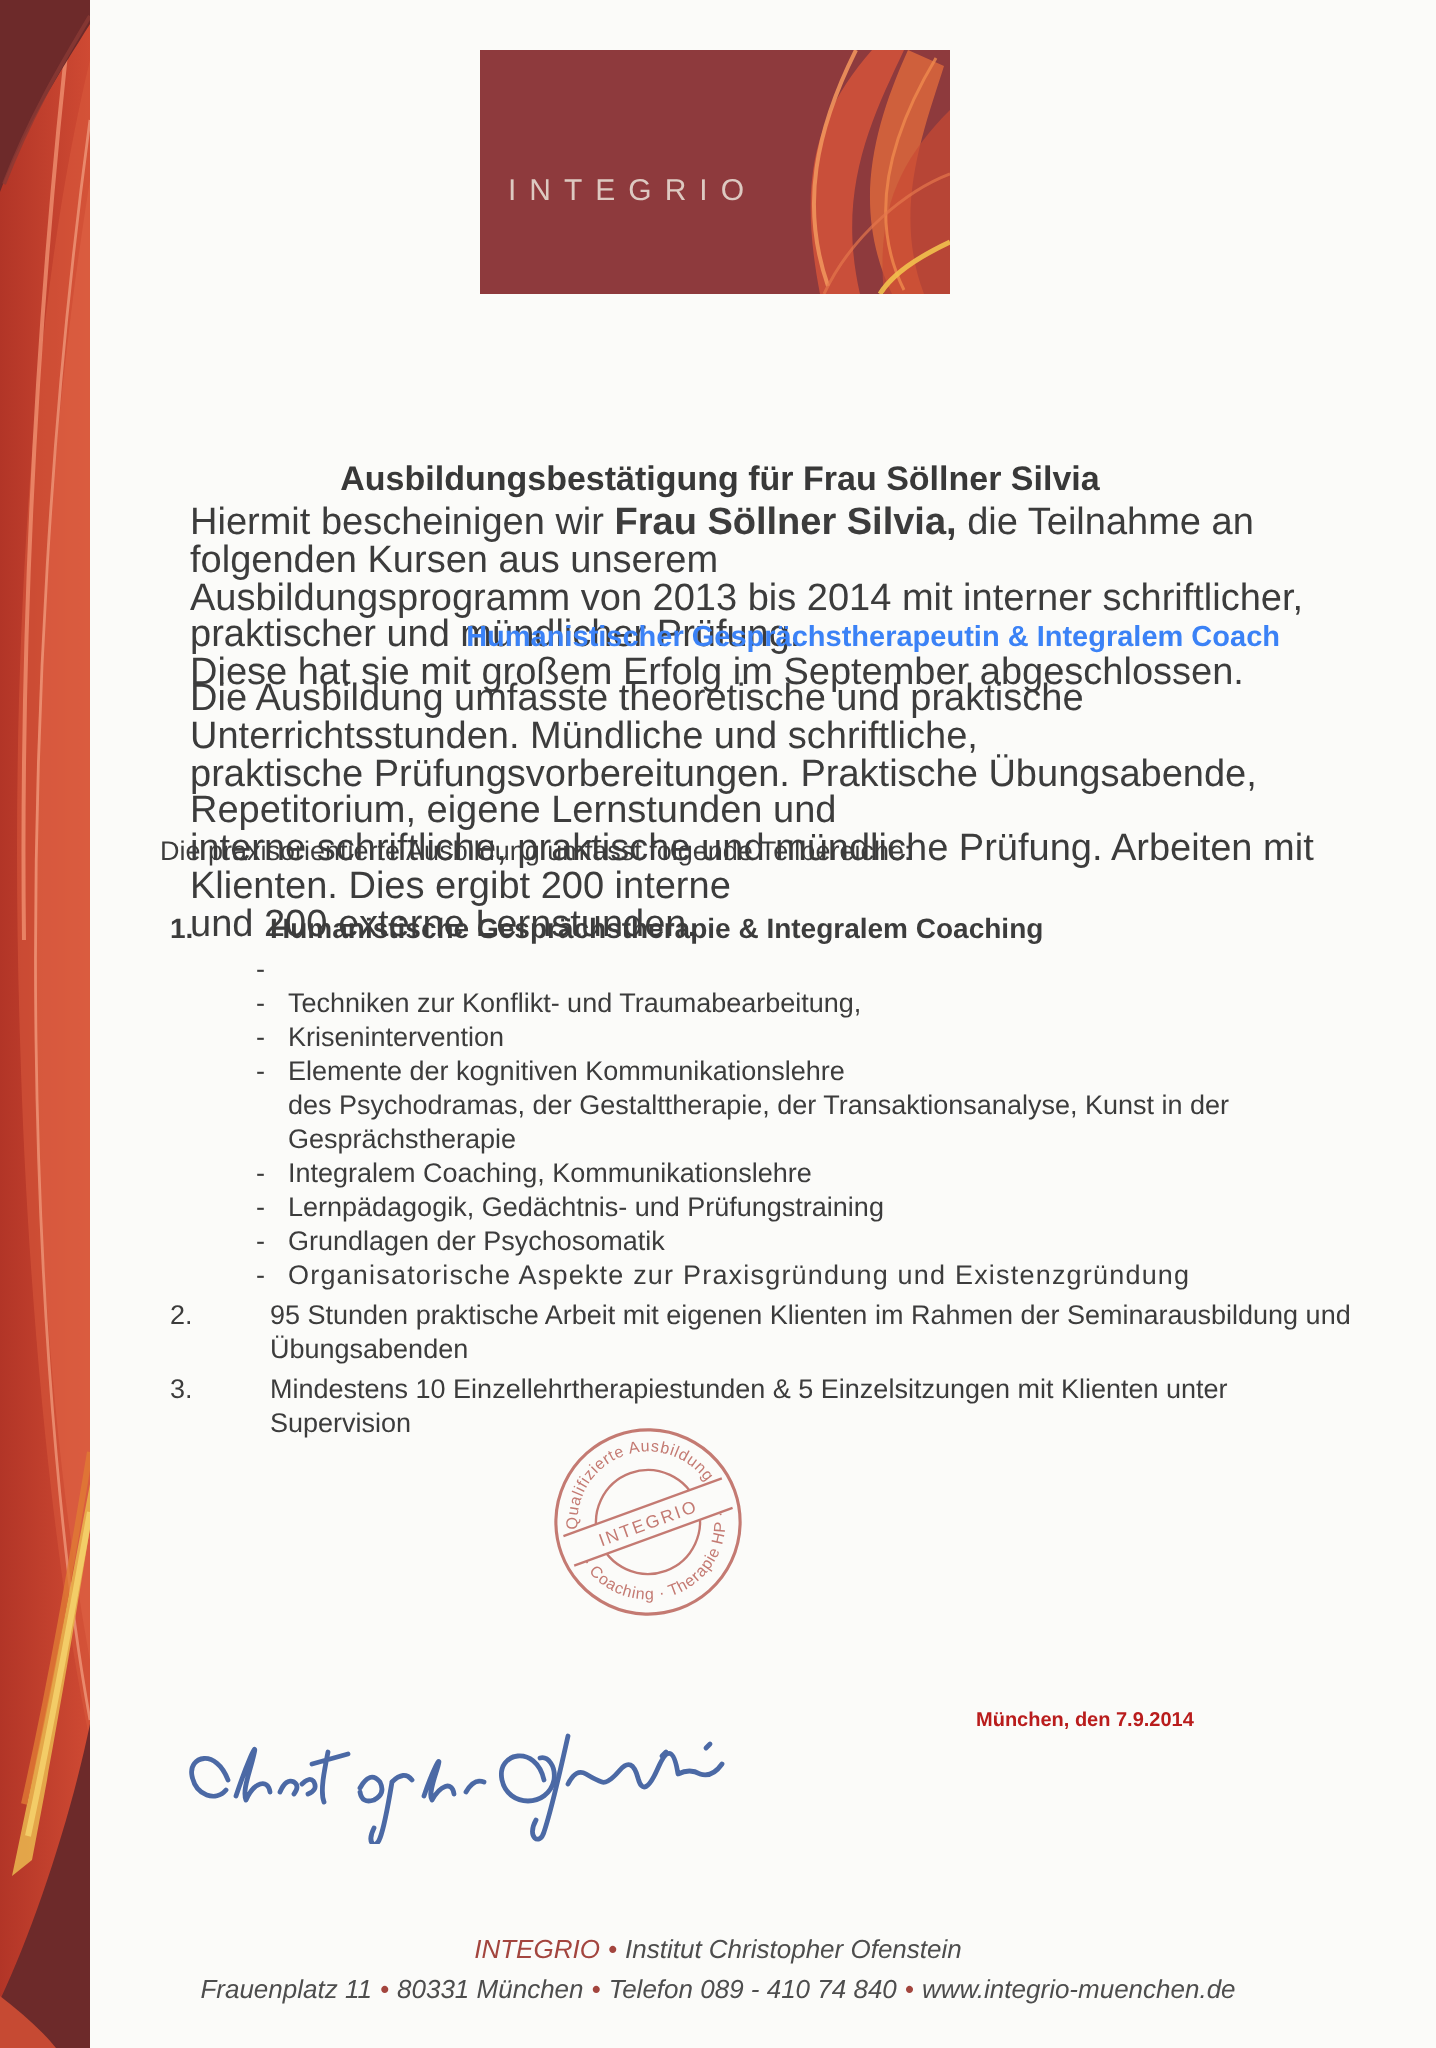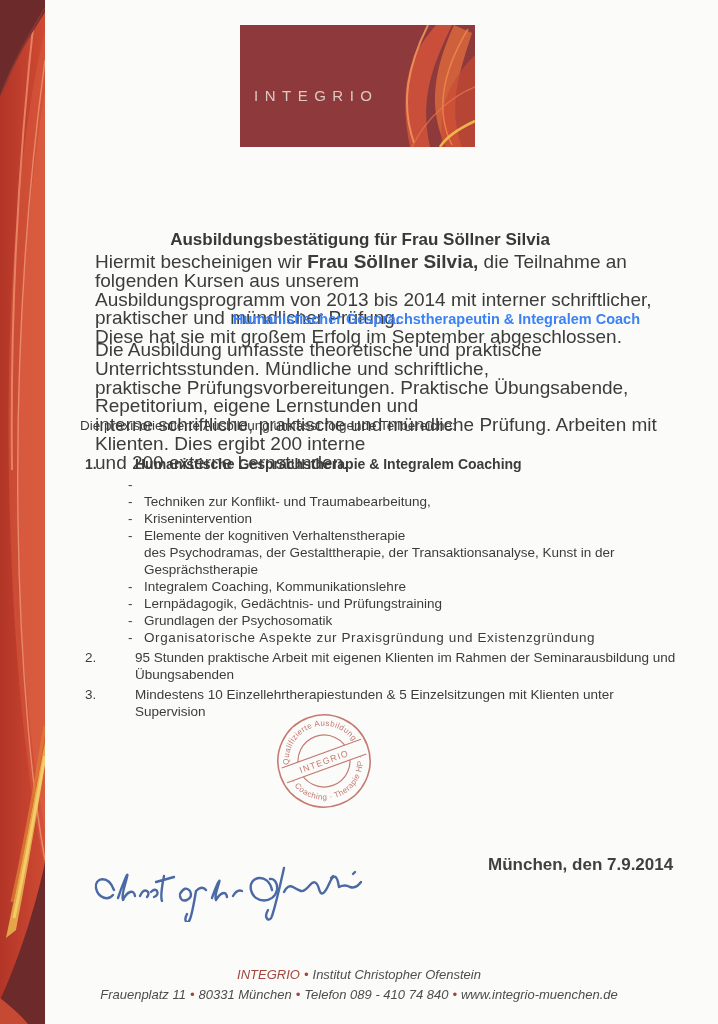--- a/index.html
+++ b/index.html
@@ -34,21 +34,21 @@
   .sub .dash{width:16px;flex:none;}
   .sub .stxt{flex:1;white-space:pre-line;}
   .sub.tracked .stxt{letter-spacing:.6px;}
   .num-row.it2{margin-top:3px;}
   .num-row.it3{margin-top:3px;}
   
   .stamp{left:275px;top:712px;width:98px;height:98px;transform:rotate(-2deg);}
   
   .sig{left:90px;top:856px;width:285px;height:66px;}
   
-  .dateline{left:488px;top:855px;font-size:17px;font-weight:bold;color:#404040;}
+  .dateline{left:488px;top:855px;font-size:10px;font-weight:bold;color:#b91c1c;}
   
   .footer{left:45px;width:628px;text-align:center;font-size:13px;color:#4d4d4d;font-style:italic;}
   .f1{top:967px;}
   .f2{top:987px;}
   .brand-red{color:#a3453e;}
   .dotred{color:#a3453e;padding:0 4px;}
 </style>
 </head>
 <body>
 
@@ -116,21 +116,21 @@
     <div class="sub">
       <span class="dash">-</span>
       <span class="stxt">Techniken zur Konflikt- und Traumabearbeitung,</span>
     </div>
     <div class="sub">
       <span class="dash">-</span>
       <span class="stxt">Krisenintervention</span>
     </div>
     <div class="sub">
       <span class="dash">-</span>
-      <span class="stxt">Elemente der kognitiven Verhaltenstherapie
+      <span class="stxt">Elemente der kognitiven Kommunikationslehre
 des Psychodramas, der Gestalttherapie, der Transaktionsanalyse, Kunst in der
 Gesprächstherapie</span>
     </div>
     <div class="sub">
       <span class="dash">-</span>
       <span class="stxt">Integralem Coaching, Kommunikationslehre</span>
     </div>
     <div class="sub">
       <span class="dash">-</span>
       <span class="stxt">Lernpädagogik, Gedächtnis- und Prüfungstraining</span>

